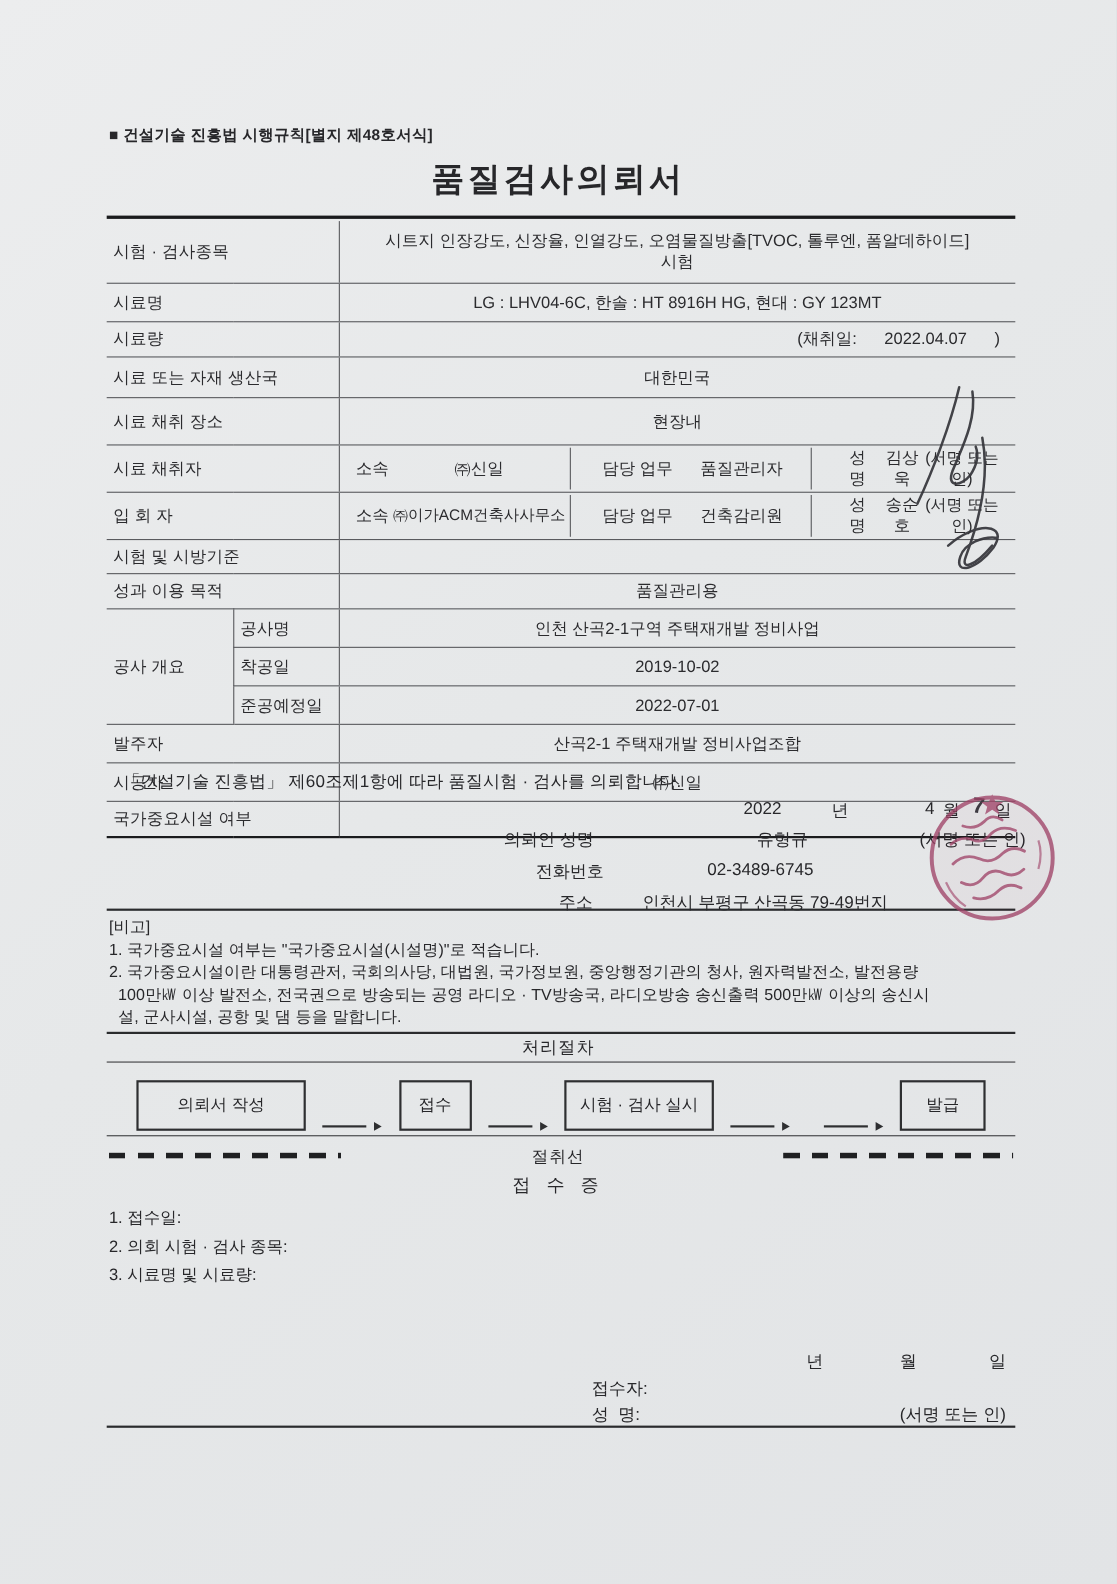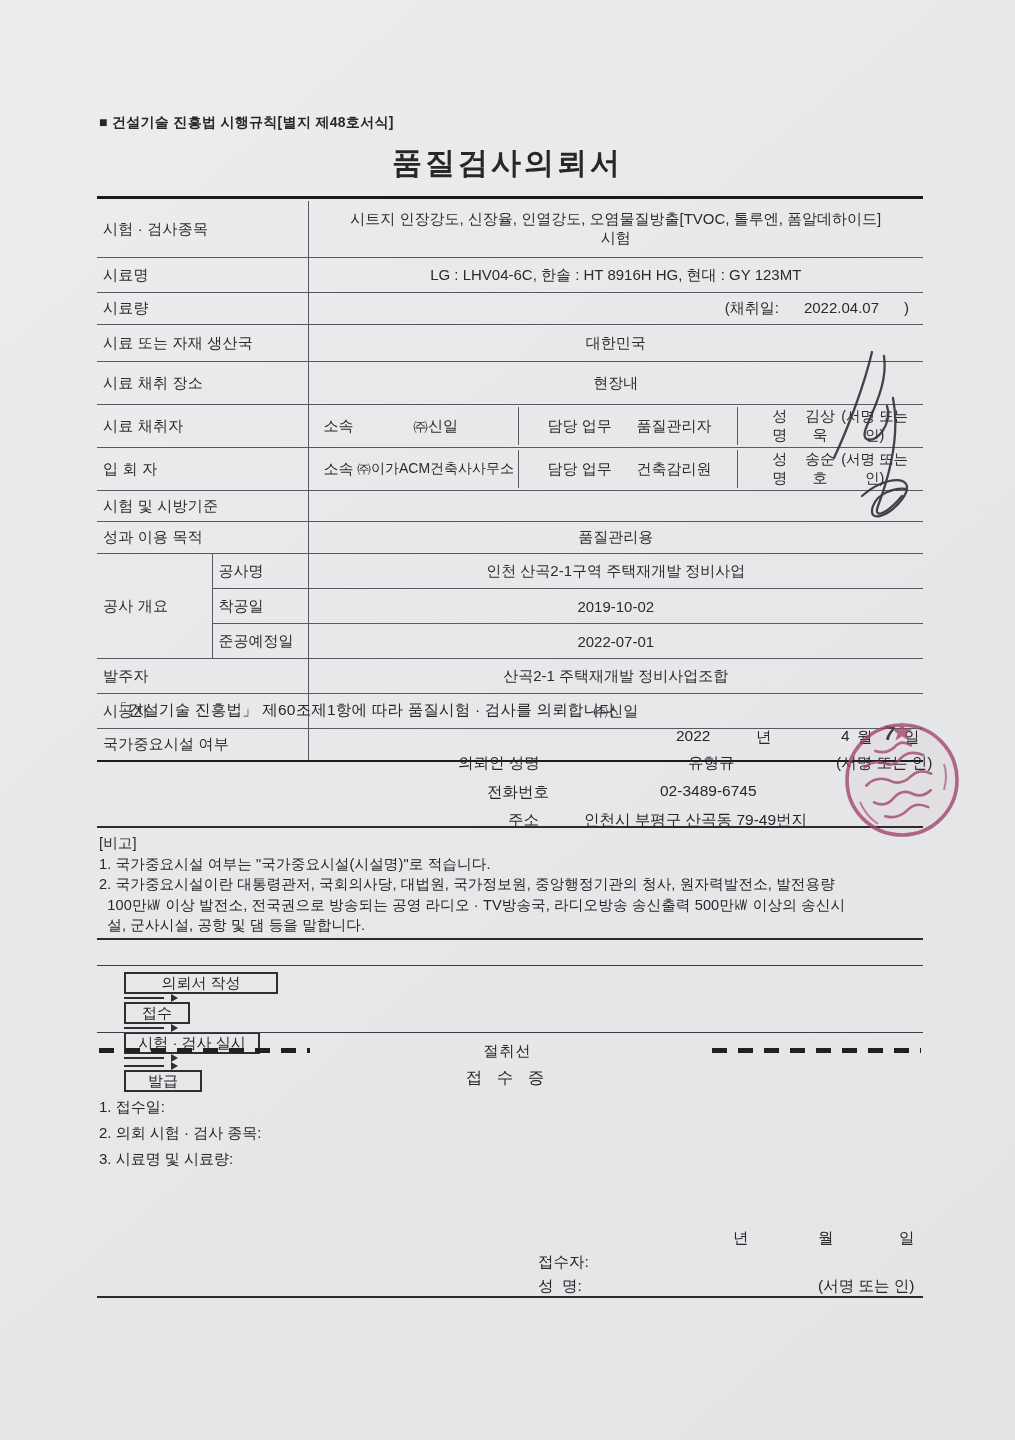--- a/index.html
+++ b/index.html
@@ -46,21 +46,21 @@
   .fs15 { font-size:15.5px; }
   .handwritten { font-size:20px; font-weight:bold; color:#3a3a40; transform:rotate(6deg); display:inline-block; }
 
   .hr2 { height:2px; background:#2a2b2d; }
   .hr1 { height:1px; background:#3c3d40; }
 
   .remark-text { font-size:14.6px; line-height:20.5px; letter-spacing:0.1px; }
 
   .proc-title { left:0; top:929px; width:100%; text-align:center; font-size:15.5px; letter-spacing:1px; }
 
-  .flow { left:124px; top:962px; width:772px; height:56px; display:flex; align-items:flex-start;flex-direction:column; }
+  .flow { left:124px; top:962px; width:772px; height:56px; display:flex; align-items:flex-end; }
   .step-box {
     border:2px solid #2e2f31; height:42px; display:flex; align-items:center; justify-content:center;
     font-size:15px; text-align:center; white-space:pre-line; line-height:18px; background:transparent;
   }
   .sb1 { width:150px; } .sb2 { width:62px; } .sb3 { width:132px; } .sb4 { width:120px; height:54px; } .sb5 { width:74px; }
   .arrow { flex:1; display:flex; align-items:center; justify-content:center; }
   .arrow-line { width:40px; border-top:2.2px solid #2e2f31; }
   .arrow-head { margin-left:7px; width:0; height:0; border-left:7px solid #2e2f31; border-top:4.5px solid transparent; border-bottom:4.5px solid transparent; }
 
   .dash {
@@ -207,34 +207,35 @@
   <span class="abs fs15" style="left:841px; top:727px">4</span>
   <span class="abs fs15" style="left:857px; top:727px">월</span>
   <span class="abs handwritten" style="left:884px; top:722px">7</span>
   <span class="abs fs15" style="left:904px; top:727px">일</span>
 
   <span class="abs fs15" style="left:458px; top:753px">의뢰인 성명</span>
   <span class="abs fs15" style="left:688px; top:753px">유형규</span>
   <span class="abs fs15" style="left:836px; top:753px">(서명 또는 인)</span>
 
   <span class="abs fs15" style="left:487px; top:782px">전화번호</span>
-  <span class="abs fs15" style="left:660px; top:782px">02-3489-6745</span>
+  <span class="abs fs15" style="left:643px; top:782px">02-3489-6745</span>
 
   <span class="abs fs15" style="left:508px; top:810px">주소</span>
   <span class="abs fs15" style="left:584px; top:810px">인천시 부평구 산곡동 79-49번지</span>
 
   <div class="abs hr2" style="left:97px; top:826px; width:826px"></div>
 
   <div class="abs remark-text" style="left:99px; top:833px">[비고]</div>
   <div class="abs remark-text" style="left:99px; top:854px">1. 국가중요시설 여부는 "국가중요시설(시설명)"로 적습니다.</div>
   <div class="abs remark-text pre-wrap" style="left:99px; top:874px; width:824px">2. 국가중요시설이란 대통령관저, 국회의사당, 대법원, 국가정보원, 중앙행정기관의 청사, 원자력발전소, 발전용량
   100만㎾ 이상 발전소, 전국권으로 방송되는 공영 라디오 · TV방송국, 라디오방송 송신출력 500만㎾ 이상의 송신시
   설, 군사시설, 공항 및 댐 등을 말합니다.</div>
 
   <div class="abs hr2" style="left:97px; top:938px; width:826px; height:1.5px"></div>
+  <div class="abs proc-title" style="top:942px">처리절차</div>
   <div class="abs hr1" style="left:97px; top:965px; width:826px"></div>
 
   <div class="abs flow" style="top:972px">
     <div class="step-box sb1">의뢰서 작성</div>
     <div class="arrow">
         <div class="arrow-line"></div>
         <div class="arrow-head"></div>
       </div>
     <div class="step-box sb2">접수</div>
     <div class="arrow">

